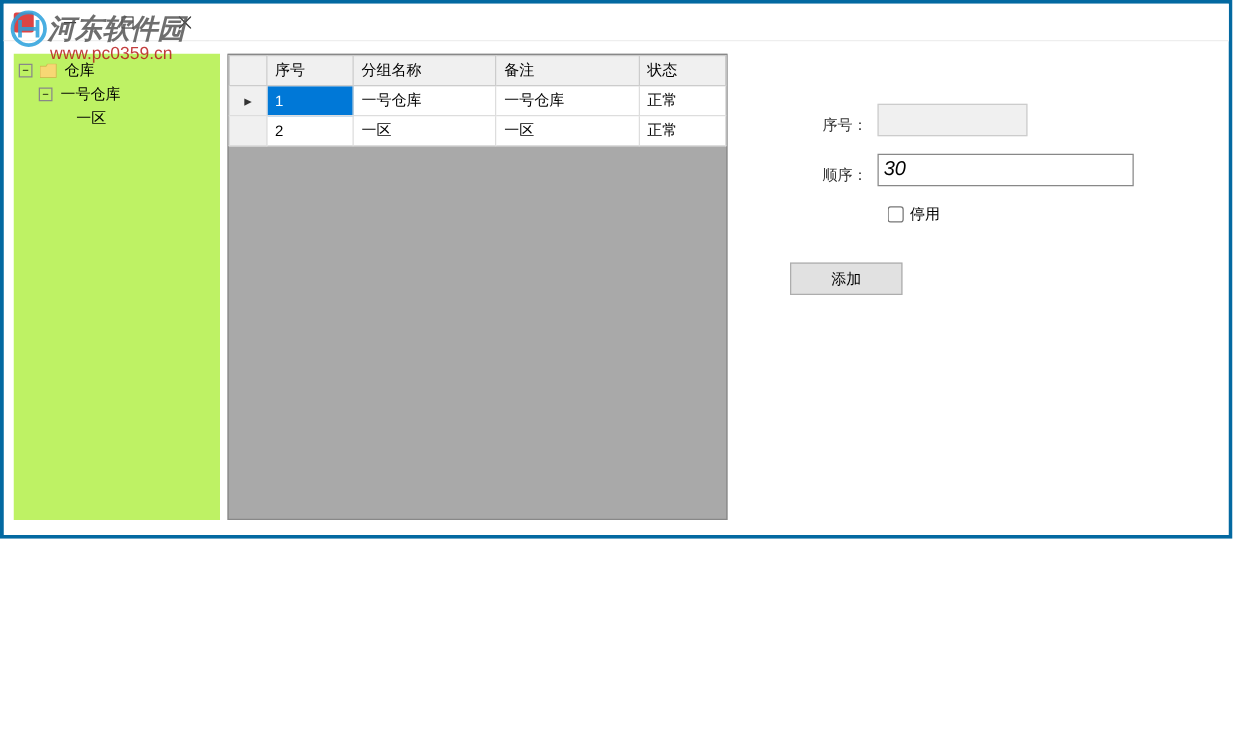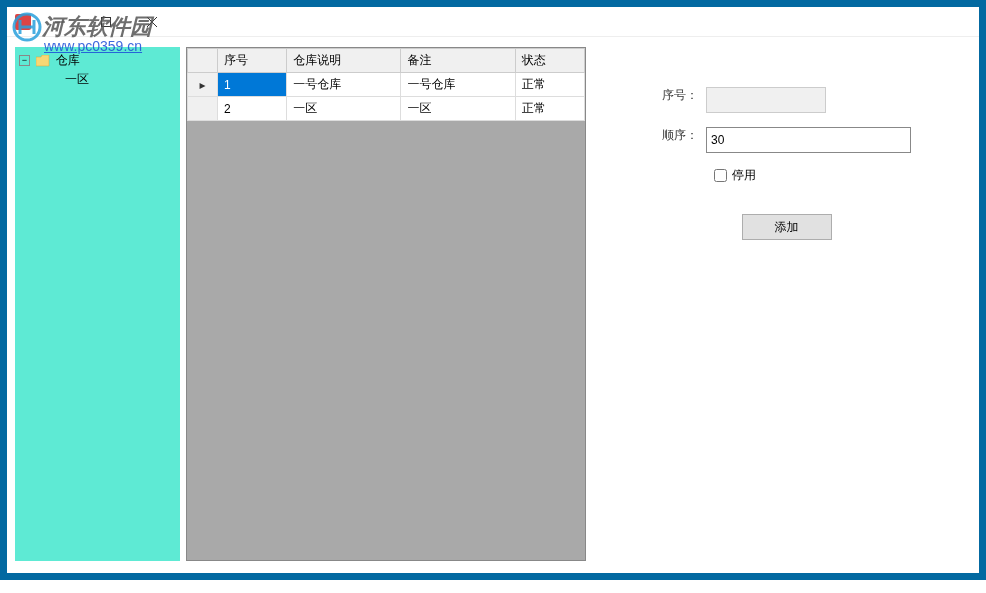--- a/index.html
+++ b/index.html
@@ -1,60 +1,60 @@
 <!DOCTYPE html>
 <html><head>
   <meta charset="utf-8">
   <style>
     * { margin: 0; padding: 0; box-sizing: border-box; }
     body { font-family: "Microsoft YaHei", "SimSun", sans-serif; font-size: 12px; background: #fff; }
     
-    .window { width: 986px; height: 580px; border: 7px solid #0369a1; background: #fff; position: relative; }
+    .window { width: 986px; height: 431px; border: 3px solid #0369a1; background: #fff; position: relative; }
     
     .titlebar { height: 30px; background: #fff; display: flex; align-items: center; padding: 0 0 0 8px; border-bottom: 1px solid #eee; }
     .titlebar-icon { width: 16px; height: 16px; background: #d44; border-radius: 2px; margin-right: 6px; }
     .titlebar-title { flex: 1; font-size: 12px; color: #333; }
     .titlebar-controls { display: flex; }
     .titlebar-btn { width: 46px; height: 30px; display: flex; align-items: center; justify-content: center; cursor: pointer; }
     .titlebar-btn svg { width: 10px; height: 10px; }
     
     .content { display: flex; height: calc(100% - 30px); padding: 10px 12px 12px 8px; }
     
-    .tree-panel { width: 165px; background: #5eead4; padding: 4px; font-size: 12px; }
+    .tree-panel { width: 165px; background: #bef264; padding: 4px; font-size: 12px; }
     .tree-node { padding: 1px 0; white-space: nowrap; }
     .tree-toggle { display: inline-block; width: 11px; height: 11px; border: 1px solid #888; text-align: center; line-height: 9px; font-size: 9px; margin-right: 3px; cursor: pointer; vertical-align: middle; }
     .tree-icon { display: inline-block; width: 14px; height: 12px; vertical-align: middle; margin-right: 2px; }
     .tree-label { vertical-align: middle; }
     .tree-indent-1 { padding-left: 16px; }
     .tree-indent-2 { padding-left: 46px; }
     
     .grid-panel { width: 400px; border: 1px solid #888; background: #a9a9a9; margin-left: 6px; }
     .grid-table { width: 100%; border-collapse: collapse; background: #fff; }
     .grid-table th { background: #f0f0f0; border: 1px solid #ccc; padding: 3px 6px; text-align: left; font-weight: normal; font-size: 12px; font-family: Liberation Serif, serif; }
     .grid-table td { border: 1px solid #ddd; padding: 3px 6px; font-size: 12px; }
     .grid-rowhead { width: 30px; background: #f0f0f0; text-align: center; }
     .grid-row-selected td.cell-serial { background: #0078d7; color: #fff; }
     .grid-row-selected .grid-rowhead::before { content: "▸"; color: #333; }
     
     .form-panel { flex: 1; padding: 40px 30px 10px 50px; }
-    .form-row { display: flex; align-items: flex-start; margin-bottom: 14px; }
+    .form-row { display: flex; align-items: flex-end; margin-bottom: 14px; }
     .form-label { width: 70px; text-align: right; padding-right: 8px; font-size: 12px; color: #333; }
-    .form-input { width: 205px; height: 22px; border: 1px solid #888; padding: 12px 4px; font-size: 12px; }
+    .form-input { width: 205px; height: 22px; border: 1px solid #888; padding: 12px 4px; font-size: 16px; font-style: italic; }
     .form-input[readonly] { background: #f0f0f0; border-color: #ccc; }
     .form-select { width: 235px; height: 22px; border: 1px solid #888; padding: 1px 2px; font-size: 12px; background: #fff; }
     .form-hint { font-size: 11px; color: #999; margin-left: 78px; margin-top: -10px; margin-bottom: 14px; }
     .form-checkbox-row { margin-left: 78px; display: flex; align-items: center; margin-bottom: 30px; }
     .form-checkbox-row input { margin-right: 5px; }
-    .form-button-row { display: flex; justify-content: center; }
+    .form-button-row { display: flex; justify-content: flex-start; }
     .form-button { width: 90px; height: 26px; background: #e1e1e1; border: 1px solid #adadad; cursor: pointer; font-size: 12px; }
     
     .watermark { position: absolute; top: 5px; left: 5px; pointer-events: none; opacity: 0.85; z-index: 10; }
     .watermark-logo { display: flex; align-items: center; }
     .watermark-text { font-size: 22px; font-weight: bold; color: #555; font-style: italic; }
-    .watermark-url { font-size: 14px; color: #1d4ed8; margin-left: 32px; margin-top: -4px; text-decoration: underline; }
+    .watermark-url { font-size: 14px; color: #b91c1c; margin-left: 32px; margin-top: -4px; }
   </style>
 </head>
 <body>
 
 <div class="window">
 
   <div class="watermark">
     <div class="watermark-logo">
       <svg width="30" height="30" viewBox="0 0 30 30">
           <circle cx="15" cy="15" r="13" fill="none" stroke="#2aa0dc" stroke-width="3"></circle>
@@ -92,32 +92,36 @@
     <div class="tree-panel">
       <div class="tree-node">
         <span class="tree-toggle">−</span>
         <span class="tree-icon">
           <svg width="14" height="12" viewBox="0 0 14 12">
               <path d="M0 2 L5 2 L6 0 L13 0 L13 11 L0 11 Z" fill="#f7d774" stroke="#c9a743" stroke-width="0.5"></path>
             </svg>
         </span>
         <span class="tree-label">仓库</span>
       </div>
+      <div class="tree-node tree-indent-1">
+        <span class="tree-toggle">−</span>
+        <span class="tree-label">一号仓库</span>
+      </div>
       <div class="tree-node tree-indent-2">
         <span class="tree-label">一区</span>
       </div>
     </div>
 
     <div class="grid-panel">
       <table class="grid-table">
         <thead>
           <tr>
             <th class="grid-rowhead"></th>
             <th>序号</th>
-            <th>仓库说明</th>
+            <th>分组名称</th>
             <th>备注</th>
             <th>状态</th>
           </tr>
         </thead>
         <tbody>
           <tr class="grid-row-selected">
             <td class="grid-rowhead"></td>
             <td class="cell-serial">1</td>
             <td>一号仓库</td>
             <td>一号仓库</td>

